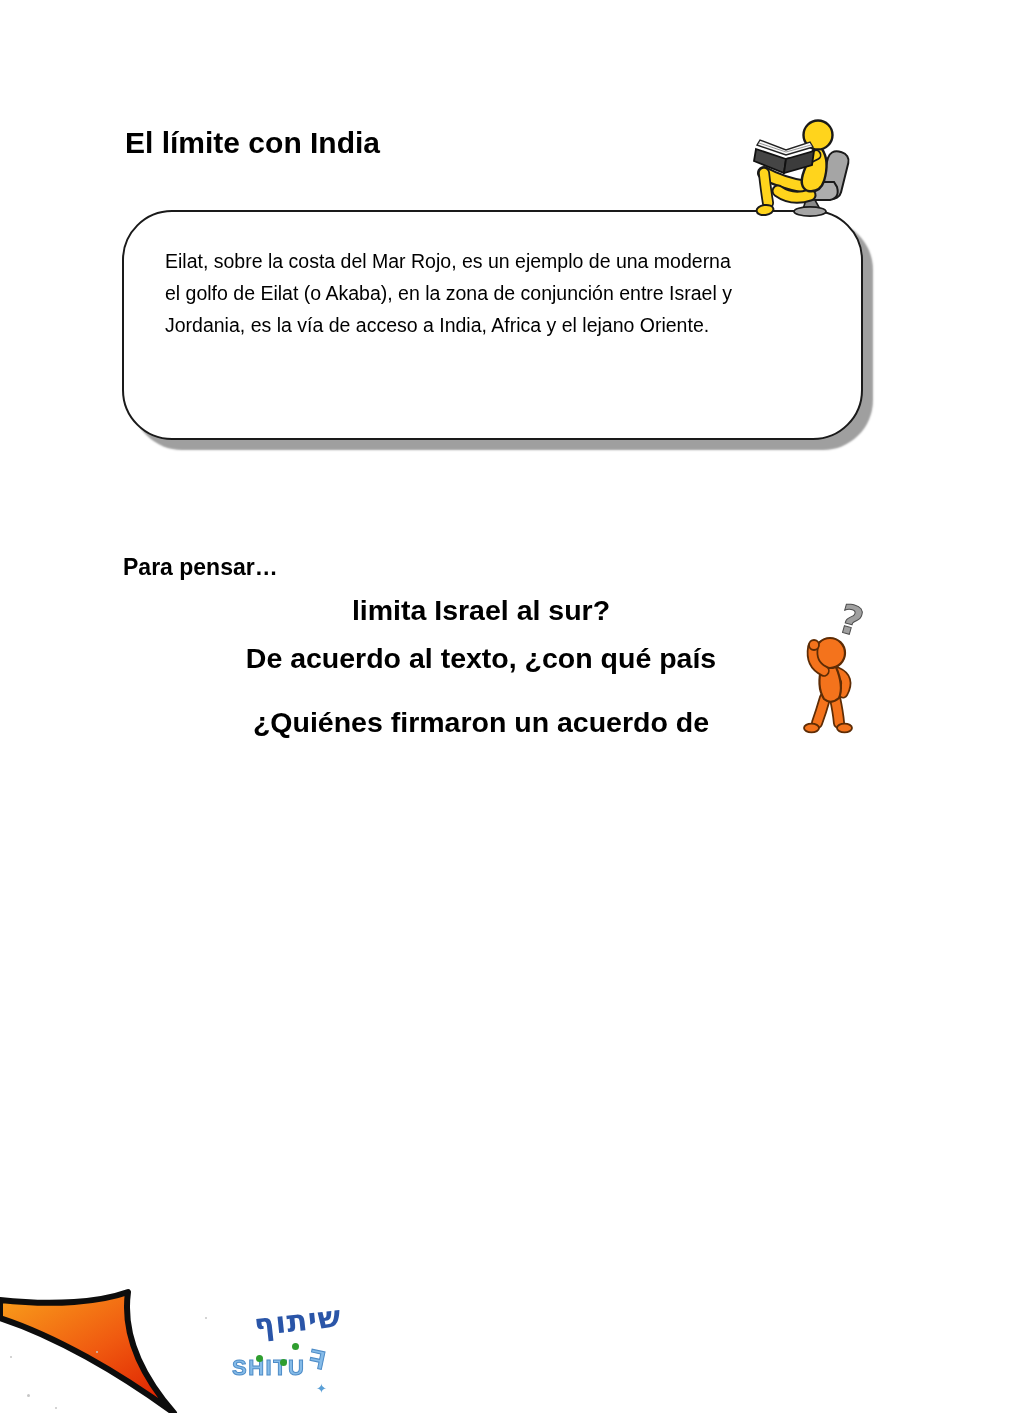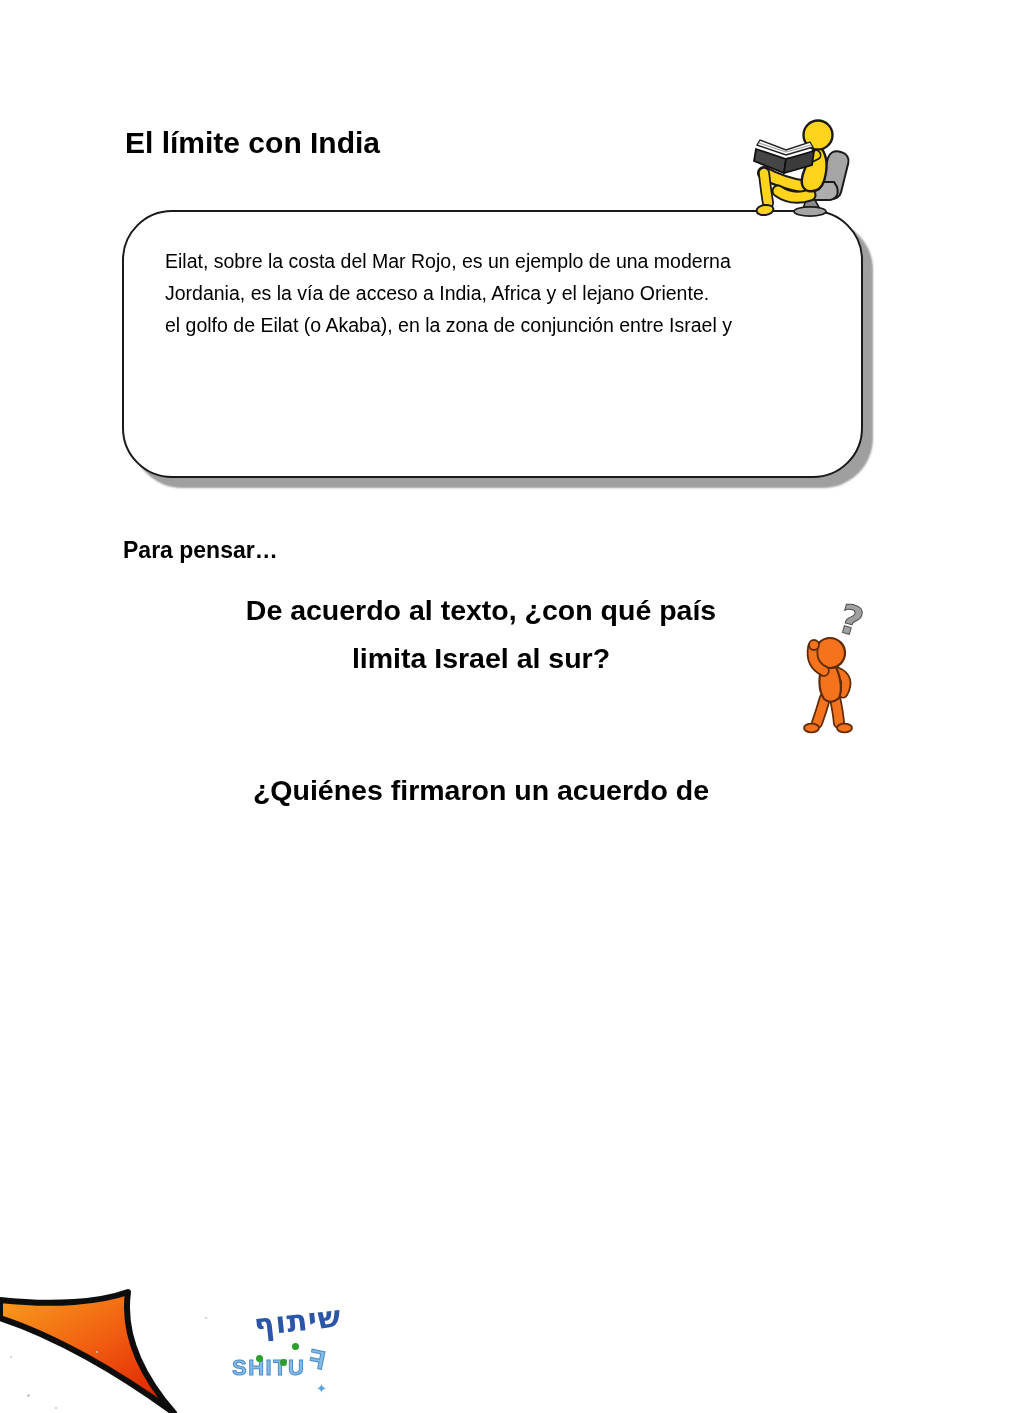--- a/index.html
+++ b/index.html
@@ -17,21 +17,21 @@
   .slide-title{
     left:125px;top:126px;
     font-size:30px;font-weight:bold;
     letter-spacing:0px;
     white-space:nowrap;
   }
 
   
   .info-box{
     left:122px;top:210px;
-    width:741px;height:268px;
+    width:741px;height:230px;
     background:#ffffff;
     border:2px solid #1a1a1a;
     border-radius:50px;
     box-shadow:10px 10px 2px #9f9f9f;
     z-index:1;
     box-sizing:border-box;
     padding:33px 28px 0 41px;
   }
   .info-line{
     font-size:19.5px;
@@ -40,33 +40,33 @@
   }
 
   
   .reading-figure{
     left:744px;top:99px;
     width:166px;height:152px;
     z-index:2;
   }
 
   .para-heading{
-    left:123px;top:537px;
+    left:123px;top:554px;
     font-size:23px;font-weight:bold;
     white-space:nowrap;
   }
 
   .question-block{
     left:131px;width:700px;
     text-align:center;
     font-size:28.5px;font-weight:bold;
     line-height:48px;
   }
   .q1{top:586px;}
-  .q2{top:766px;text-align:center;}
+  .q2{top:698px;text-align:center;}
   .q-line{white-space:nowrap;}
 
   .thinker-figure{
     left:798px;top:598px;
     width:85px;height:142px;
   }
 
   
   .corner-curl{
     left:0px;top:1288px;
@@ -120,22 +120,22 @@
     width:7px;height:7px;
   }
 </style>
 </head>
 <body>
 
 <div class="abs slide-title">El límite con India</div>
 
 <div class="abs info-box">
   <div class="info-line">Eilat, sobre la costa del Mar Rojo, es un ejemplo de una moderna</div>
+  <div class="info-line">el golfo de Eilat (o Akaba), en la zona de conjunción entre Israel y</div>
   <div class="info-line">Jordania, es la vía de acceso a India, Africa y el lejano Oriente.</div>
-  <div class="info-line">el golfo de Eilat (o Akaba), en la zona de conjunción entre Israel y</div>
 </div>
 
 <svg class="abs reading-figure" viewBox="0 0 166 152" xmlns="http://www.w3.org/2000/svg">
   <g>
     <rect x="80" y="52" width="21" height="48" rx="9" transform="rotate(14 90 76)" fill="#a5a5a5" stroke="#1a1a1a" stroke-width="2"></rect>
     <path d="M46 86 Q 44 99 58 101 L 86 101 Q 96 99 93 88 L 90 83 L 52 83 Z" fill="#adadad" stroke="#1a1a1a" stroke-width="2"></path>
     <path d="M62 101 L 59 110 L 76 110 L 71 101 Z" fill="#8a8a8a" stroke="#1a1a1a" stroke-width="1.6"></path>
     <ellipse cx="66" cy="112.5" rx="16" ry="4.6" fill="#a5a5a5" stroke="#1a1a1a" stroke-width="1.8"></ellipse>
   </g>
   <g>
@@ -159,22 +159,22 @@
     <path d="M12 50 L 42 60 L 40 74 L 10 62 Z" fill="#454545" stroke="#111" stroke-width="1.8"></path>
     <path d="M42 60 L 70 52 L 68 66 L 40 74 Z" fill="#3c3c3c" stroke="#111" stroke-width="1.8"></path>
     <path d="M13 46 L 42 56 L 69 48 L 66 43 L 42 51 L 16 41 Z" fill="#f7f7f7" stroke="#222" stroke-width="1.4"></path>
     <path d="M15 44 L 42 53 M 42 53 L 67 46" stroke="#999" stroke-width="1" fill="none"></path>
   </g>
 </svg>
 
 <div class="abs para-heading">Para pensar…</div>
 
 <div class="abs question-block q1">
+  <div class="q-line">limita Israel al sur?</div>
   <div class="q-line">De acuerdo al texto, ¿con qué país</div>
-  <div class="q-line">limita Israel al sur?</div>
 </div>
 
 <div class="abs question-block q2">
   <div class="q-line">¿Quiénes firmaron un acuerdo de</div>
 </div>
 
 <svg class="abs thinker-figure" viewBox="0 0 85 142" xmlns="http://www.w3.org/2000/svg">
   <text x="42" y="36" font-family="DejaVu Sans, sans-serif" font-size="40" font-weight="bold" fill="#a0a0a0" stroke="#4d4d4d" stroke-width="1" transform="rotate(16 52 20)">?</text>
   <g>
 

